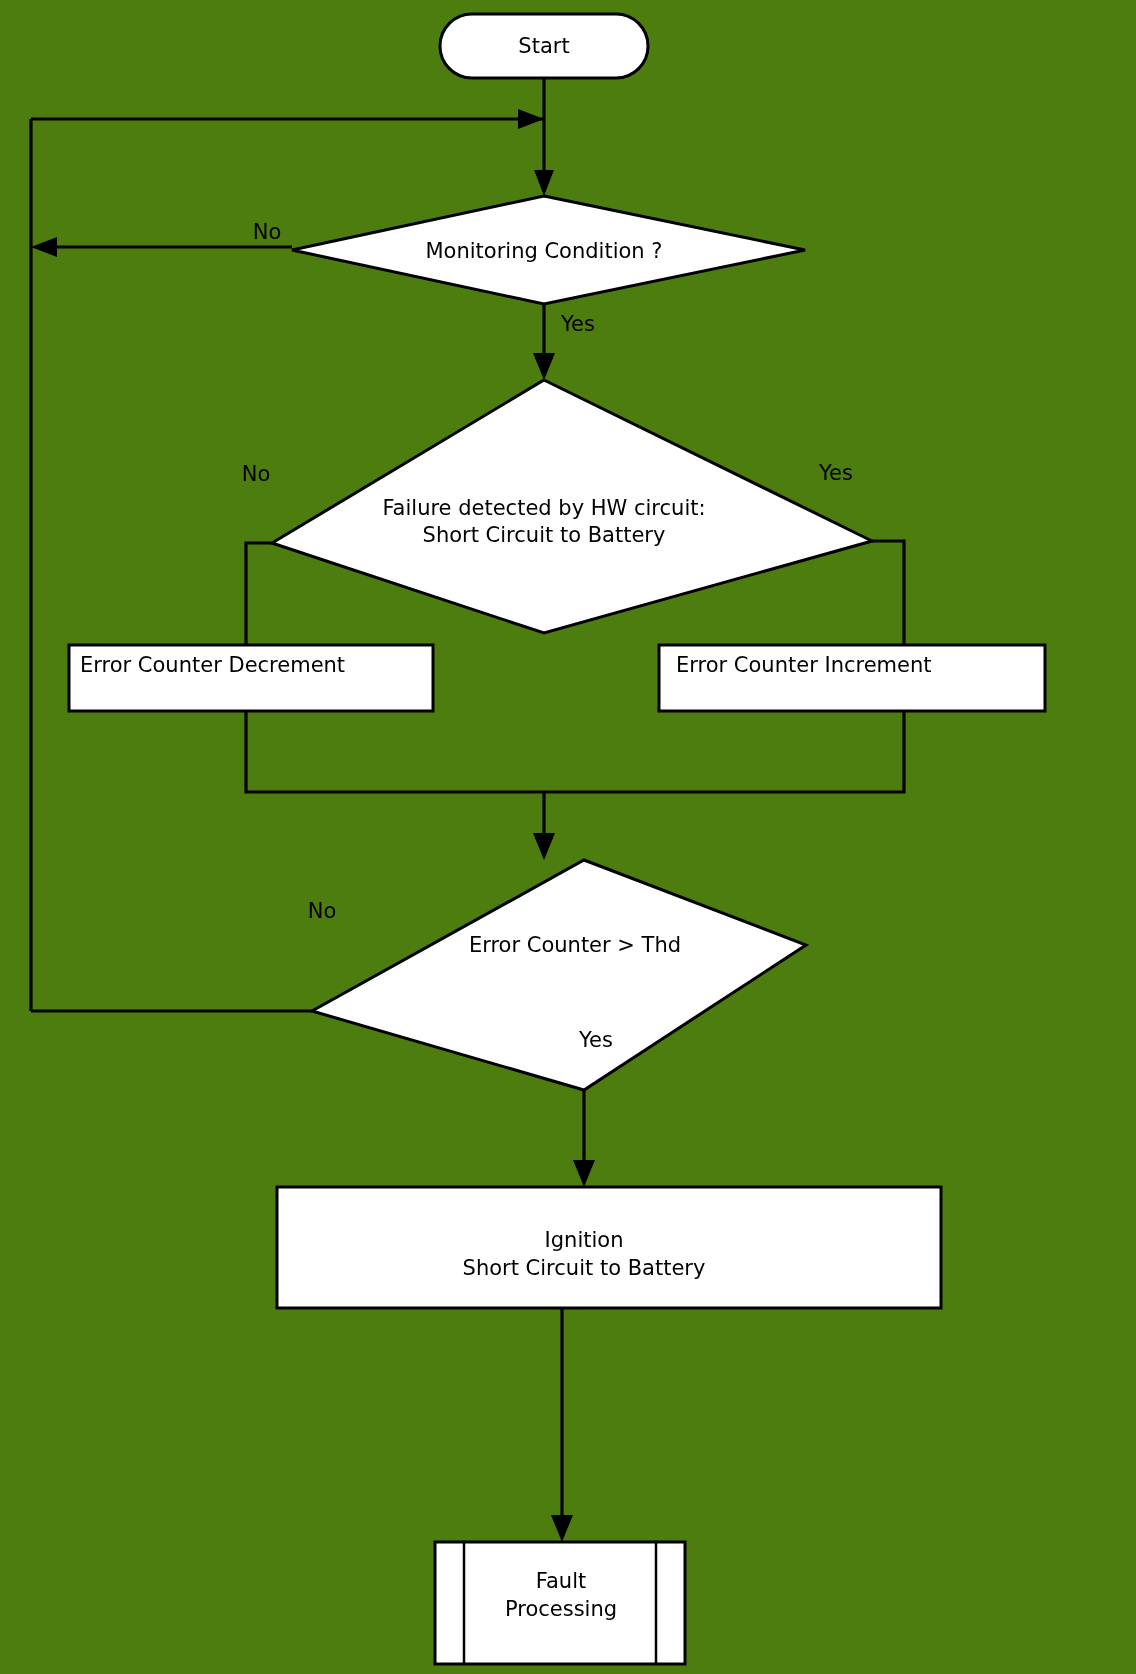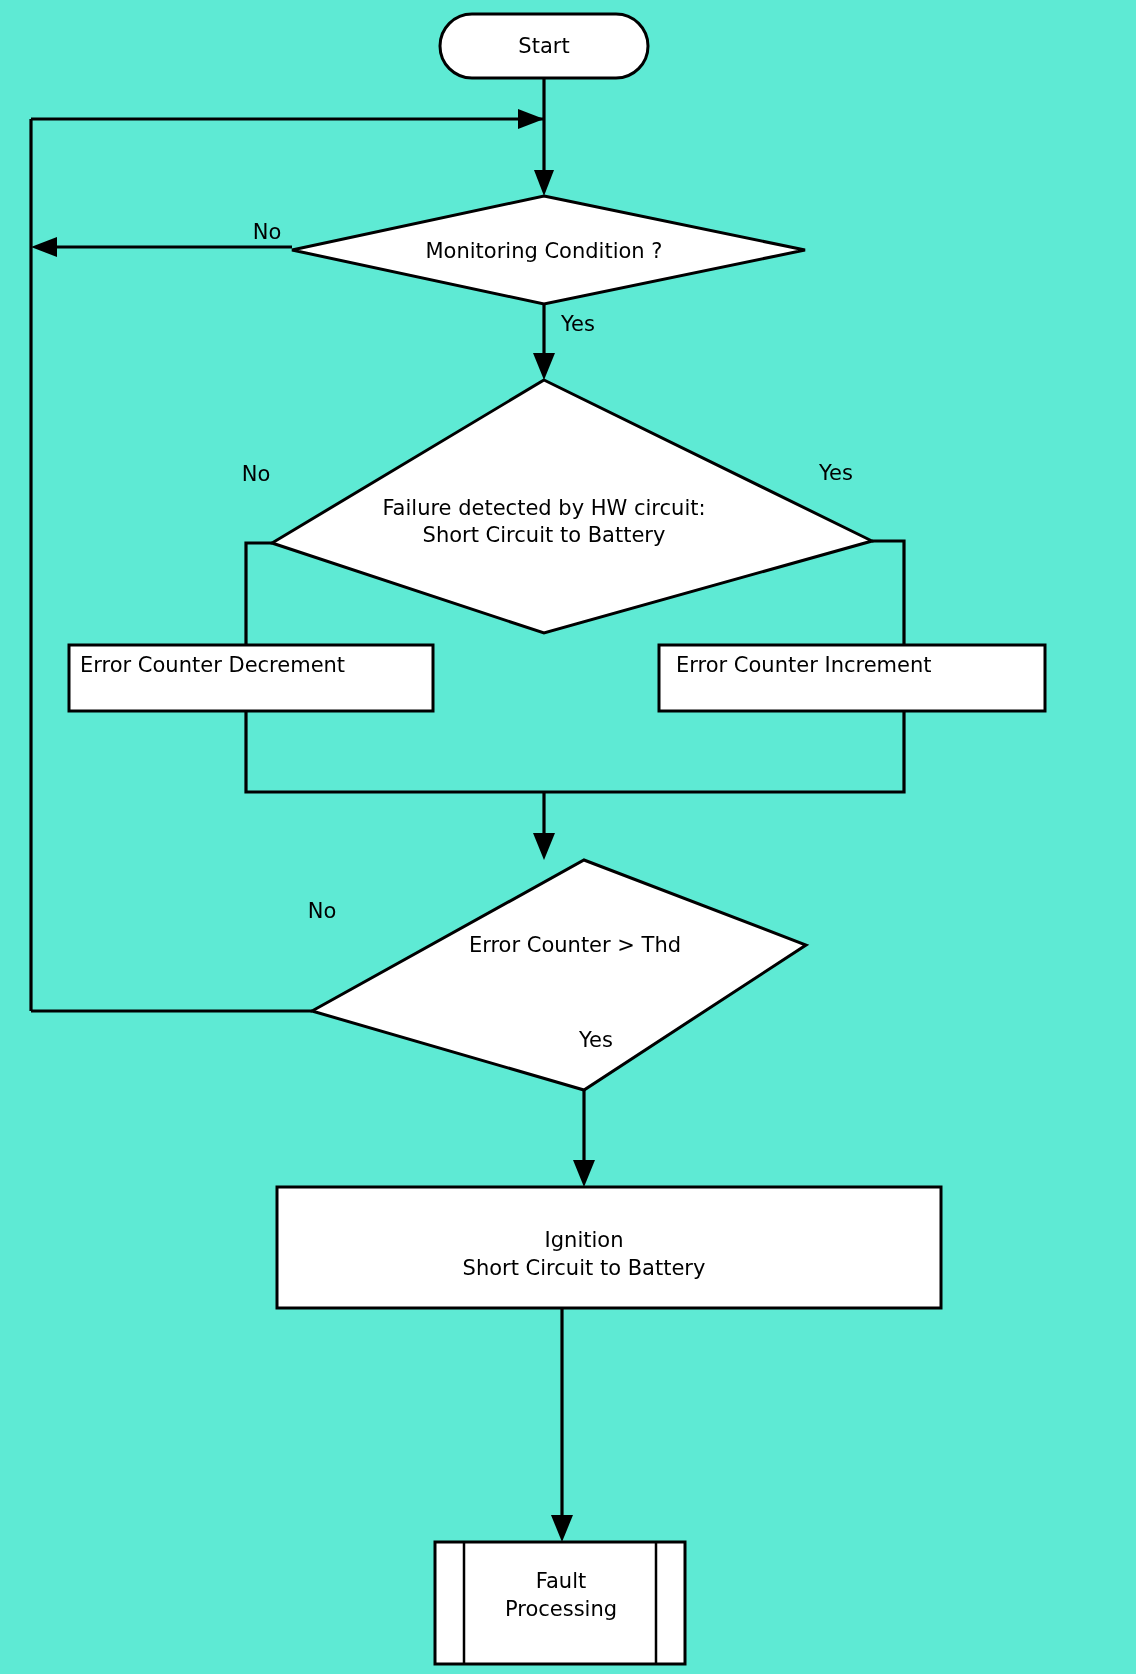--- a/index.html
+++ b/index.html
@@ -7,21 +7,21 @@
     padding: 0;
     background: #ffffff;
   }
   body {
     font-family: "DejaVu Sans", sans-serif;
   }
   #flowchart-root {
     position: relative;
     width: 1136px;
     height: 1674px;
-    background: #5eead4;
+    background: #4d7c0f;
     overflow: hidden;
   }
   svg.fc {
     display: block;
     width: 1136px;
     height: 1674px;
   }
   .shape {
     fill: #ffffff;
     stroke: #000000;

